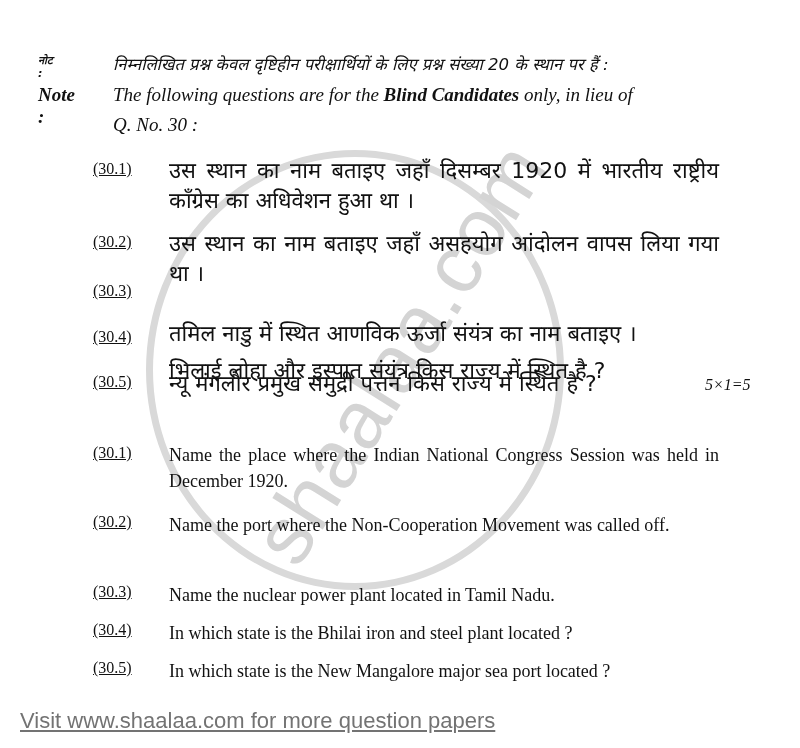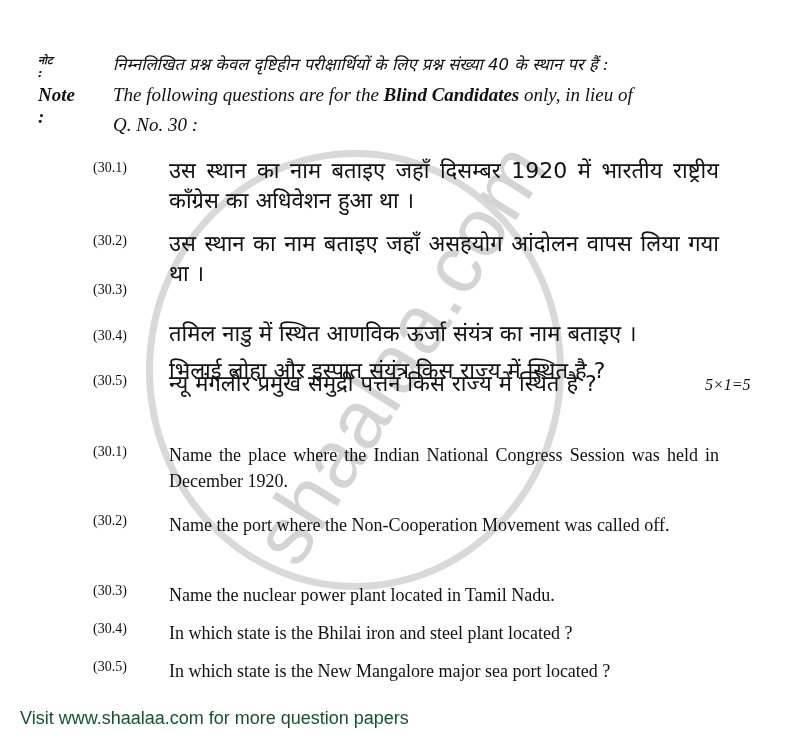--- a/index.html
+++ b/index.html
@@ -16,38 +16,38 @@
       position: absolute; left: 175px; top: 330px; width: 420px;
       transform: rotate(-58deg); transform-origin: center center;
       font-family: "Liberation Sans", "DejaVu Sans", sans-serif;
       font-size: 82px; color: #d4d4d4; letter-spacing: 1px; white-space: nowrap;
     }
     .note-row { position: absolute; left: 0; font-style: italic; font-size: 19px; }
     .note-label { position: absolute; left: 38px; }
     .note-text { position: absolute; left: 113px; width: 620px; }
     .hindi { font-family: "DejaVu Sans", sans-serif; font-size: 16px; }
     .q { position: absolute; left: 93px; width: 640px; }
-    .q-num { position: absolute; left: 0; top: 0; font-size: 14px; }
+    .q-num { position: absolute; left: 0; top: 0; font-size: 16px; text-decoration: underline; }
     .q-text { position: absolute; left: 76px; width: 550px; font-size: 18px; line-height: 29px; text-align: justify; }
     .q-text.hindi { font-size: 22px; line-height: 30px; }
     .marks { position: absolute; left: 705px; font-style: italic; font-size: 16px; }
     .footer {
       position: absolute; left: 20px; top: 708px;
-      font-family: "Liberation Sans", "DejaVu Sans", sans-serif; font-size: 18px; color: #14532d;
+      font-family: "Liberation Sans", "DejaVu Sans", sans-serif; font-size: 22px; color: #737373; text-decoration: underline;
     }
   </style>
 </head>
 <body>
 
 <div class="watermark-circle"></div>
 <div class="watermark-text">shaalaa.com</div>
 
 <div class="note-row" style="top:52px;">
   <span class="note-label hindi" style="font-weight:bold;font-style:italic;font-size:11px;">नोट :</span>
-  <span class="note-text hindi" style="font-style:italic;font-size:16.5px;">निम्नलिखित प्रश्न केवल दृष्टिहीन परीक्षार्थियों के लिए प्रश्न संख्या 40 के स्थान पर हैं :</span>
+  <span class="note-text hindi" style="font-style:italic;font-size:16.5px;">निम्नलिखित प्रश्न केवल दृष्टिहीन परीक्षार्थियों के लिए प्रश्न संख्या 20 के स्थान पर हैं :</span>
 </div>
 
 <div class="note-row" style="top:84px;">
   <span class="note-label" style="font-weight:bold;">Note :</span>
   <span class="note-text"><span>The following questions are for the </span><b>Blind Candidates</b><span> only, in lieu of</span></span>
 </div>
 <div class="note-row" style="top:114px;">
   <span class="note-text">Q. No. 30 :</span>
 </div>
 

